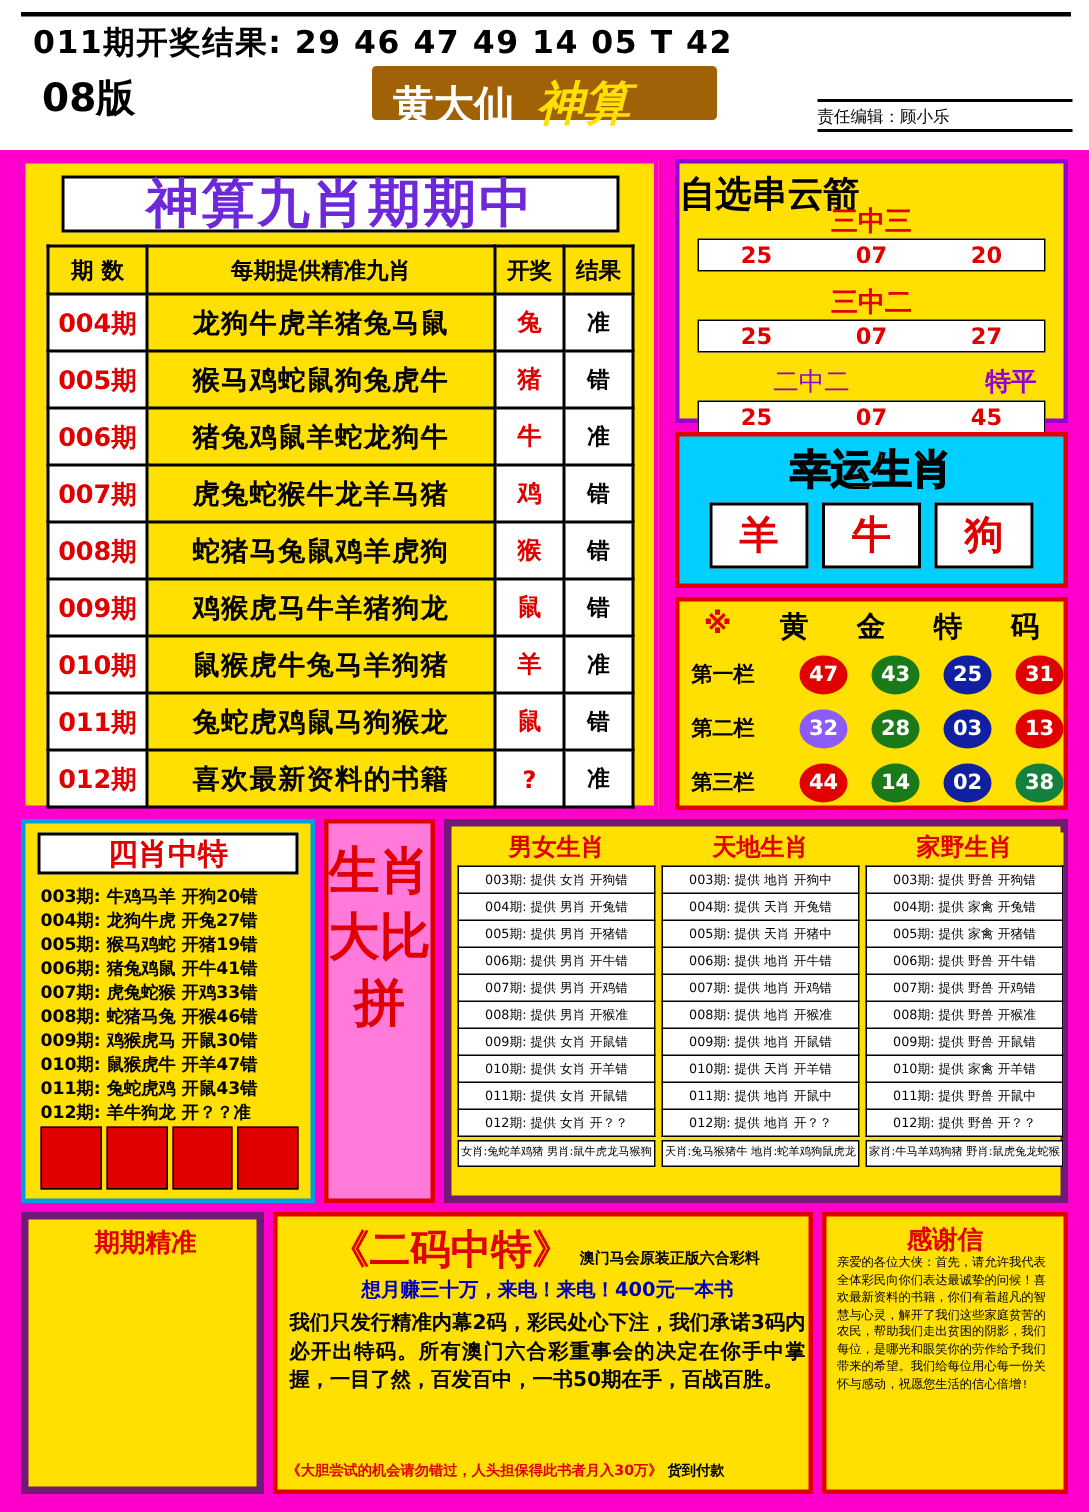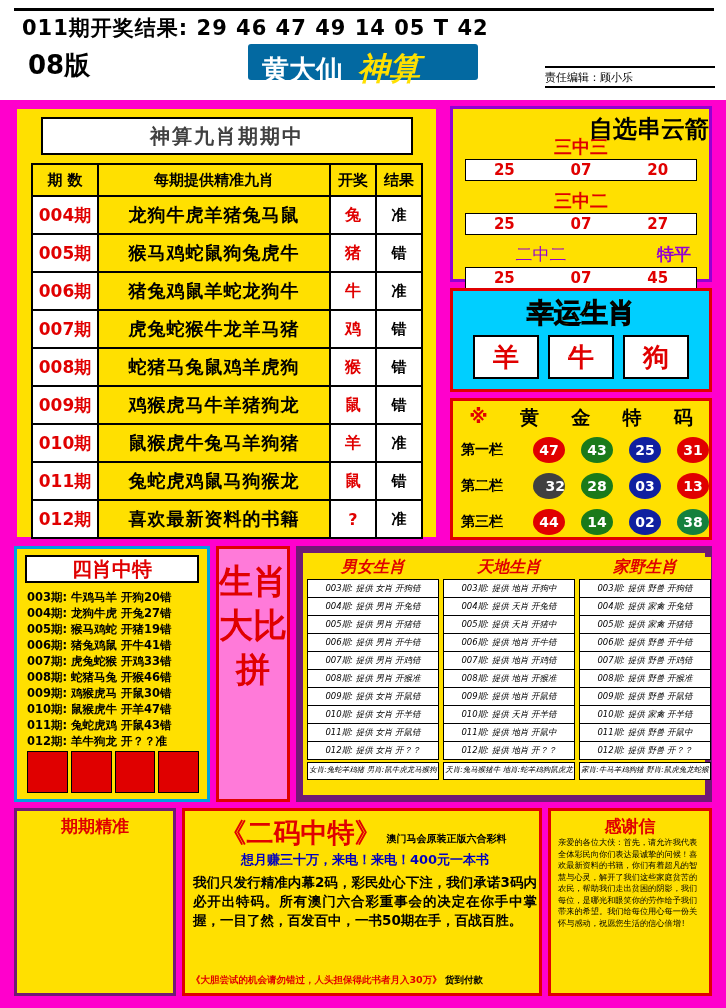--- a/index.html
+++ b/index.html
@@ -10,42 +10,42 @@
     overflow:hidden;
     position:relative;
   }
   .page{position:relative;width:726px;height:1008px;}
 
   
   .hdr{position:absolute;left:0;top:0;width:726px;height:100px;background:#ffffff;}
   .hdr-line{position:absolute;left:14px;top:8px;width:700px;height:3px;background:#000;}
   .hdr-result{position:absolute;left:22px;top:14px;font-size:21px;font-weight:bold;color:#000;letter-spacing:1px;white-space:nowrap;}
   .hdr-ban{position:absolute;left:28px;top:48px;font-size:26px;font-weight:bold;color:#000;}
-  .logo{position:absolute;left:248px;top:44px;width:230px;height:36px;background:#0369a1;border-radius:3px;}
+  .logo{position:absolute;left:248px;top:44px;width:230px;height:36px;background:#a16207;border-radius:3px;}
   .logo-t1{position:absolute;left:14px;top:8px;font-size:27px;font-weight:bold;color:#ffffff;font-family:"DejaVu Serif","Liberation Serif",serif;}
   .logo-t2{position:absolute;left:110px;top:4px;font-size:31px;font-weight:bold;color:#ffe000;font-style:italic;font-family:"DejaVu Serif","Liberation Serif",serif;}
   .hdr-editor{position:absolute;left:545px;top:70px;font-size:11px;color:#000;}
   .hdr-ul1{position:absolute;left:545px;top:66px;width:170px;height:2px;background:#000;}
   .hdr-ul2{position:absolute;left:545px;top:86px;width:170px;height:2px;background:#000;}
 
   
   .panelL{position:absolute;left:14px;top:106px;width:425px;height:434px;background:#ffe000;border:3px solid #ff00cc;box-sizing:border-box;}
   .panelL-title{position:absolute;left:24px;top:8px;width:372px;height:38px;background:#ffffff;border:2px solid #000;box-sizing:border-box;text-align:center;}
-  .panelL-title span{font-size:20px;font-weight:bold;color:#404040;line-height:34px;font-family:"DejaVu Serif","Liberation Serif",serif;letter-spacing:2px;}
+  .panelL-title span{font-size:35px;font-weight:bold;color:#6d28d9;line-height:34px;font-family:"DejaVu Serif","Liberation Serif",serif;letter-spacing:2px;}
   table.big{position:absolute;left:14px;top:54px;width:392px;border-collapse:collapse;}
   table.big th,table.big td{border:2px solid #000;text-align:center;font-weight:bold;}
   table.big th{background:#ffe000;font-size:15px;height:28px;color:#000;}
   table.big td.qi{width:62px;height:34px;font-size:17px;color:#e00000;background:#ffffff;}
   table.big td.nine{font-size:18px;color:#000;background:#ffe000;letter-spacing:1px;}
   table.big td.kai{width:42px;font-size:16px;color:#e00000;background:#ffffff;}
   table.big td.res{width:42px;font-size:15px;color:#000;background:#ffffff;}
 
   
   .panelR1{position:absolute;left:450px;top:106px;width:262px;height:176px;background:#ffe000;border:3px solid #9400d3;box-sizing:border-box;}
-  .r1-title{position:absolute;left:0;top:4px;width:256px;text-align:right;font-size:24px;font-weight:bold;color:#000;font-family:Liberation Serif, serif;}
+  .r1-title{position:absolute;left:0;top:4px;width:256px;text-align:left;font-size:24px;font-weight:bold;color:#000;font-family:Liberation Serif, serif;}
   .r1-sub{width:100%;text-align:center;font-size:18px;font-weight:bold;color:#e00000;}
   .r1-row{position:absolute;width:232px;left:12px;height:22px;background:#ffffff;border:1px solid #000;box-sizing:border-box;display:flex;}
   .r1-row div{flex:1;text-align:center;font-size:15px;font-weight:bold;color:#e00000;line-height:20px;}
   .r1-lbl{position:absolute;width:256px;left:0;text-align:center;font-size:17px;font-weight:normal;color:#9400d3;}
   .r1-special{position:absolute;right:18px;font-size:17px;font-weight:bold;color:#9400d3;}
 
   
   .panelR2{position:absolute;left:450px;top:288px;width:262px;height:104px;background:#00cfff;border:3px solid #e00000;box-sizing:border-box;}
   .r2-title{position:absolute;left:0;top:4px;width:256px;text-align:center;font-size:27px;font-weight:bold;color:#ffe000;-webkit-text-stroke:1px #000;font-family:"DejaVu Serif","Liberation Serif",serif;}
   .r2-box{position:absolute;top:44px;width:66px;height:44px;background:#ffffff;border:2px solid #000;box-sizing:border-box;text-align:center;}
@@ -66,30 +66,30 @@
   .m1-title{position:absolute;left:8px;top:6px;width:174px;height:28px;background:#ffffff;border:2px solid #000;box-sizing:border-box;text-align:center;}
   .m1-title span{font-size:20px;font-weight:bold;color:#e00000;line-height:24px;font-family:"DejaVu Serif","Liberation Serif",serif;}
   .m1-list{position:absolute;left:10px;top:40px;width:176px;}
   .m1-list div{font-size:11.5px;color:#000;line-height:16px;font-weight:bold;}
   .m1-imgs{position:absolute;left:10px;top:202px;width:172px;height:42px;display:flex;gap:3px;}
   .m1-img{flex:1;background:#e00000;border:1px solid #000;position:relative;overflow:hidden;}
 
   .panelM2{position:absolute;left:216px;top:546px;width:74px;height:256px;background:#ff7ad9;border:3px solid #e00000;box-sizing:border-box;}
   .m2-text{position:absolute;left:0;top:10px;width:68px;text-align:center;font-size:34px;font-weight:bold;color:#e00000;line-height:44px;font-family:"DejaVu Serif","Liberation Serif",serif;}
 
-  .panelM3{position:absolute;left:296px;top:546px;width:416px;height:256px;background:#ffe000;border:7px solid #701a75;box-sizing:border-box;font-style:italic;}
+  .panelM3{position:absolute;left:296px;top:546px;width:416px;height:256px;background:#ffe000;border:5px solid #701a75;box-sizing:border-box;}
   .m3-col{position:absolute;top:4px;width:132px;}
   .m3-head{height:22px;text-align:center;background:#ffe000;}
   .m3-head span{font-size:16px;font-weight:bold;color:#e00000;font-family:"DejaVu Serif","Liberation Serif",serif;}
   table.sml{width:100%;border-collapse:collapse;}
   table.sml td{border:1px solid #000;background:#ffffff;font-size:8.5px;height:15px;text-align:center;color:#000;white-space:nowrap;}
   .m3-foot{margin-top:2px;height:16px;background:#ffffff;border:1px solid #000;text-align:center;font-size:7.5px;color:#000;line-height:14px;}
 
   
-  .panelB1{position:absolute;left:14px;top:808px;width:162px;height:188px;background:#ffe000;border:3px solid #701a75;box-sizing:border-box;}
+  .panelB1{position:absolute;left:14px;top:808px;width:162px;height:188px;background:#ffe000;border:5px solid #701a75;box-sizing:border-box;}
   .b1-title{position:absolute;left:0;top:4px;width:156px;text-align:center;font-size:17px;font-weight:bold;color:#e00000;font-family:"DejaVu Serif","Liberation Serif",serif;}
   .b1-body{position:absolute;left:7px;top:28px;width:144px;font-size:8.2px;line-height:11.5px;color:#000;}
 
   .panelB2{position:absolute;left:182px;top:808px;width:360px;height:188px;background:#ffe000;border:3px solid #e00000;box-sizing:border-box;}
   .b2-title{position:absolute;left:4px;top:4px;width:348px;text-align:center;}
   .b2-title .big{font-size:27px;font-weight:bold;color:#e00000;font-family:"DejaVu Serif","Liberation Serif",serif;}
   .b2-title .sm{font-size:10px;color:#000;font-weight:bold;}
   .b2-l1{position:absolute;left:8px;top:40px;width:344px;text-align:center;font-size:13px;font-weight:bold;color:#0000c0;}
   .b2-l2{position:absolute;left:8px;top:62px;width:344px;font-size:13.5px;line-height:19px;color:#000;font-weight:bold;text-align:justify;}
   .b2-foot{position:absolute;left:6px;bottom:6px;width:348px;font-size:9.5px;color:#000;font-weight:bold;}
@@ -232,21 +232,21 @@
     <div id="gold-body">
         <div class="r3-line" style="top:36px;">
           <span class="lbl">第一栏</span>
           <span class="ball" style="left:72px;top:0;background:#e00000;">47</span>
           <span class="ball" style="left:120px;top:0;background:#1a7a1a;">43</span>
           <span class="ball" style="left:168px;top:0;background:#1020a0;">25</span>
           <span class="ball" style="left:216px;top:0;background:#e00000;">31</span>
         </div>
         <div class="r3-line" style="top:72px;">
           <span class="lbl">第二栏</span>
-          <span class="ball" style="left:72px;top:0;background:#404040;text-align:right;">32</span>
+          <span class="ball" style="left:72px;top:0;background:#8b5cf6;">32</span>
           <span class="ball" style="left:120px;top:0;background:#1a7a1a;">28</span>
           <span class="ball" style="left:168px;top:0;background:#1020a0;">03</span>
           <span class="ball" style="left:216px;top:0;background:#e00000;">13</span>
         </div>
         <div class="r3-line" style="top:108px;">
           <span class="lbl">第三栏</span>
           <span class="ball" style="left:72px;top:0;background:#e00000;">44</span>
           <span class="ball" style="left:120px;top:0;background:#1a7a1a;">14</span>
           <span class="ball" style="left:168px;top:0;background:#1020a0;">02</span>
           <span class="ball" style="left:216px;top:0;background:#15803d;">38</span>

